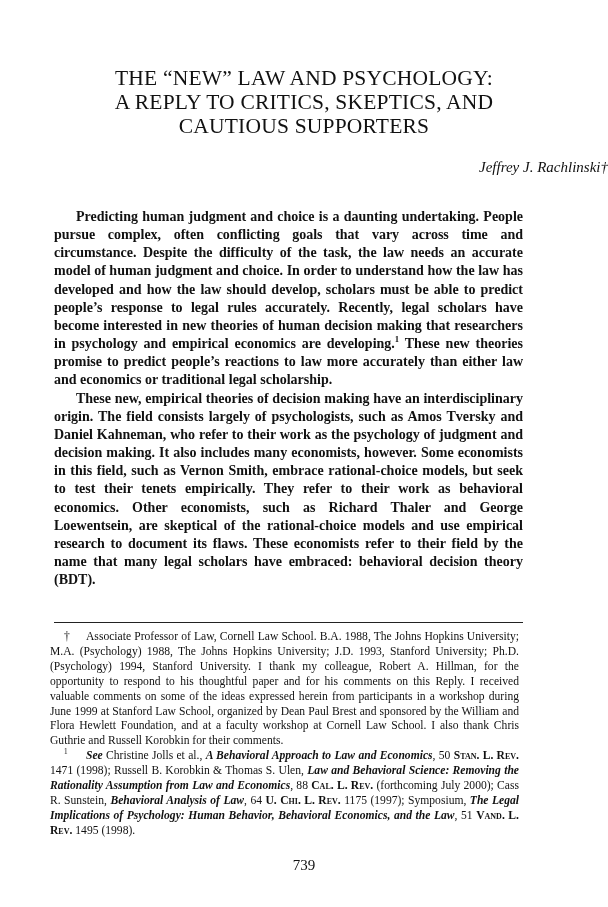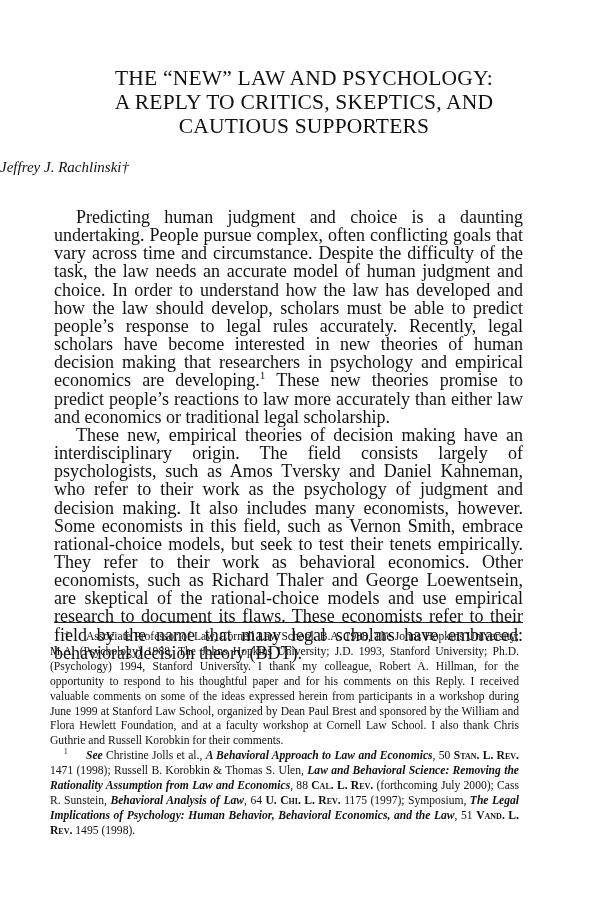--- a/index.html
+++ b/index.html
@@ -2,24 +2,24 @@
 <html><head>
 <meta charset="utf-8">
 <style>
   html, body { margin:0; padding:0; background:#ffffff; }
   body { width:608px; height:907px; position:relative; overflow:hidden;
          font-family:"Liberation Serif","DejaVu Serif",serif; color:#111; }
   .page { position:absolute; left:0; top:0; width:608px; height:907px; }
   .title { position:absolute; left:0; width:608px; text-align:center;
            font-size:21.5px; letter-spacing:0.2px; line-height:24px; }
   .t1 { top:66px; } .t2 { top:90px; } .t3 { top:114px; }
-  .author { position:absolute; top:159px; width:608px; text-align:left;
+  .author { position:absolute; top:159px; width:608px; text-align:right;
             font-style:italic; font-size:15px; }
   .body { position:absolute; left:54px; top:208px; width:469px;
-          font-size:18px; line-height:18.15px; text-align:justify; }
+          font-size:14px; line-height:18.15px; text-align:justify;font-weight:bold; }
   .body p { margin:0; text-indent:22px; }
   .rule { position:absolute; left:54px; top:622px; width:469px; height:0;
           border-top:1.3px solid #222; }
   .notes { position:absolute; left:44px; top:630px; width:469px;
            font-size:11.6px; line-height:14.9px; text-align:justify;margin-left:6px; }
   .notes p { margin:0; text-indent:14px; }
   .sc { font-variant:small-caps;font-weight:bold; }
   .it { font-style:italic;font-weight:bold; }
   sup { font-size:0.62em; line-height:0; vertical-align:super; }
   .pnum { position:absolute; top:857px; width:608px; text-align:center; font-size:15px; }
@@ -41,13 +41,14 @@
     <p>These new, empirical theories of decision making have an interdisciplinary origin. The field consists largely of psychologists, such as Amos Tversky and Daniel Kahneman, who refer to their work as the psychology of judgment and decision making. It also includes many economists, however. Some economists in this field, such as Vernon Smith, embrace rational-choice models, but seek to test their tenets empirically. They refer to their work as behavioral economics. Other economists, such as Richard Thaler and George Loewentsein, are skeptical of the rational-choice models and use empirical research to document its flaws. These economists refer to their field by the name that many legal scholars have embraced: behavioral decision theory (BDT).</p>
   </div>
 
   <div class="rule"></div>
 
   <div class="notes">
     <p><span class="fnmark">†</span><span>Associate Professor of Law, Cornell Law School. B.A. 1988, The Johns Hopkins University; M.A. (Psychology) 1988, The Johns Hopkins University; J.D. 1993, Stanford University; Ph.D. (Psychology) 1994, Stanford University. I thank my colleague, Robert A. Hillman, for the opportunity to respond to his thoughtful paper and for his comments on this Reply. I received valuable comments on some of the ideas expressed herein from participants in a workshop during June 1999 at Stanford Law School, organized by Dean Paul Brest and sponsored by the William and Flora Hewlett Foundation, and at a faculty workshop at Cornell Law School. I also thank Chris Guthrie and Russell Korobkin for their comments.</span></p>
     <p><sup class="fnmark">1</sup><span class="it">See</span><span> Christine Jolls et al., </span><span class="it">A Behavioral Approach to Law and Economics</span><span>, 50 </span><span class="sc">Stan. L. Rev.</span><span> 1471 (1998); Russell B. Korobkin &amp; Thomas S. Ulen, </span><span class="it">Law and Behavioral Science: Removing the Rationality Assumption from Law and Economics</span><span>, 88 </span><span class="sc">Cal. L. Rev.</span><span> (forthcoming July 2000); Cass R. Sunstein, </span><span class="it">Behavioral Analysis of Law</span><span>, 64 </span><span class="sc">U. Chi. L. Rev.</span><span> 1175 (1997); Symposium, </span><span class="it">The Legal Implications of Psychology: Human Behavior, Behavioral Economics, and the Law</span><span>, 51 </span><span class="sc">Vand. L. Rev.</span><span> 1495 (1998).</span></p>
   </div>
 
+  <div class="pnum">739</div>
 </div>
 
 </body></html>

